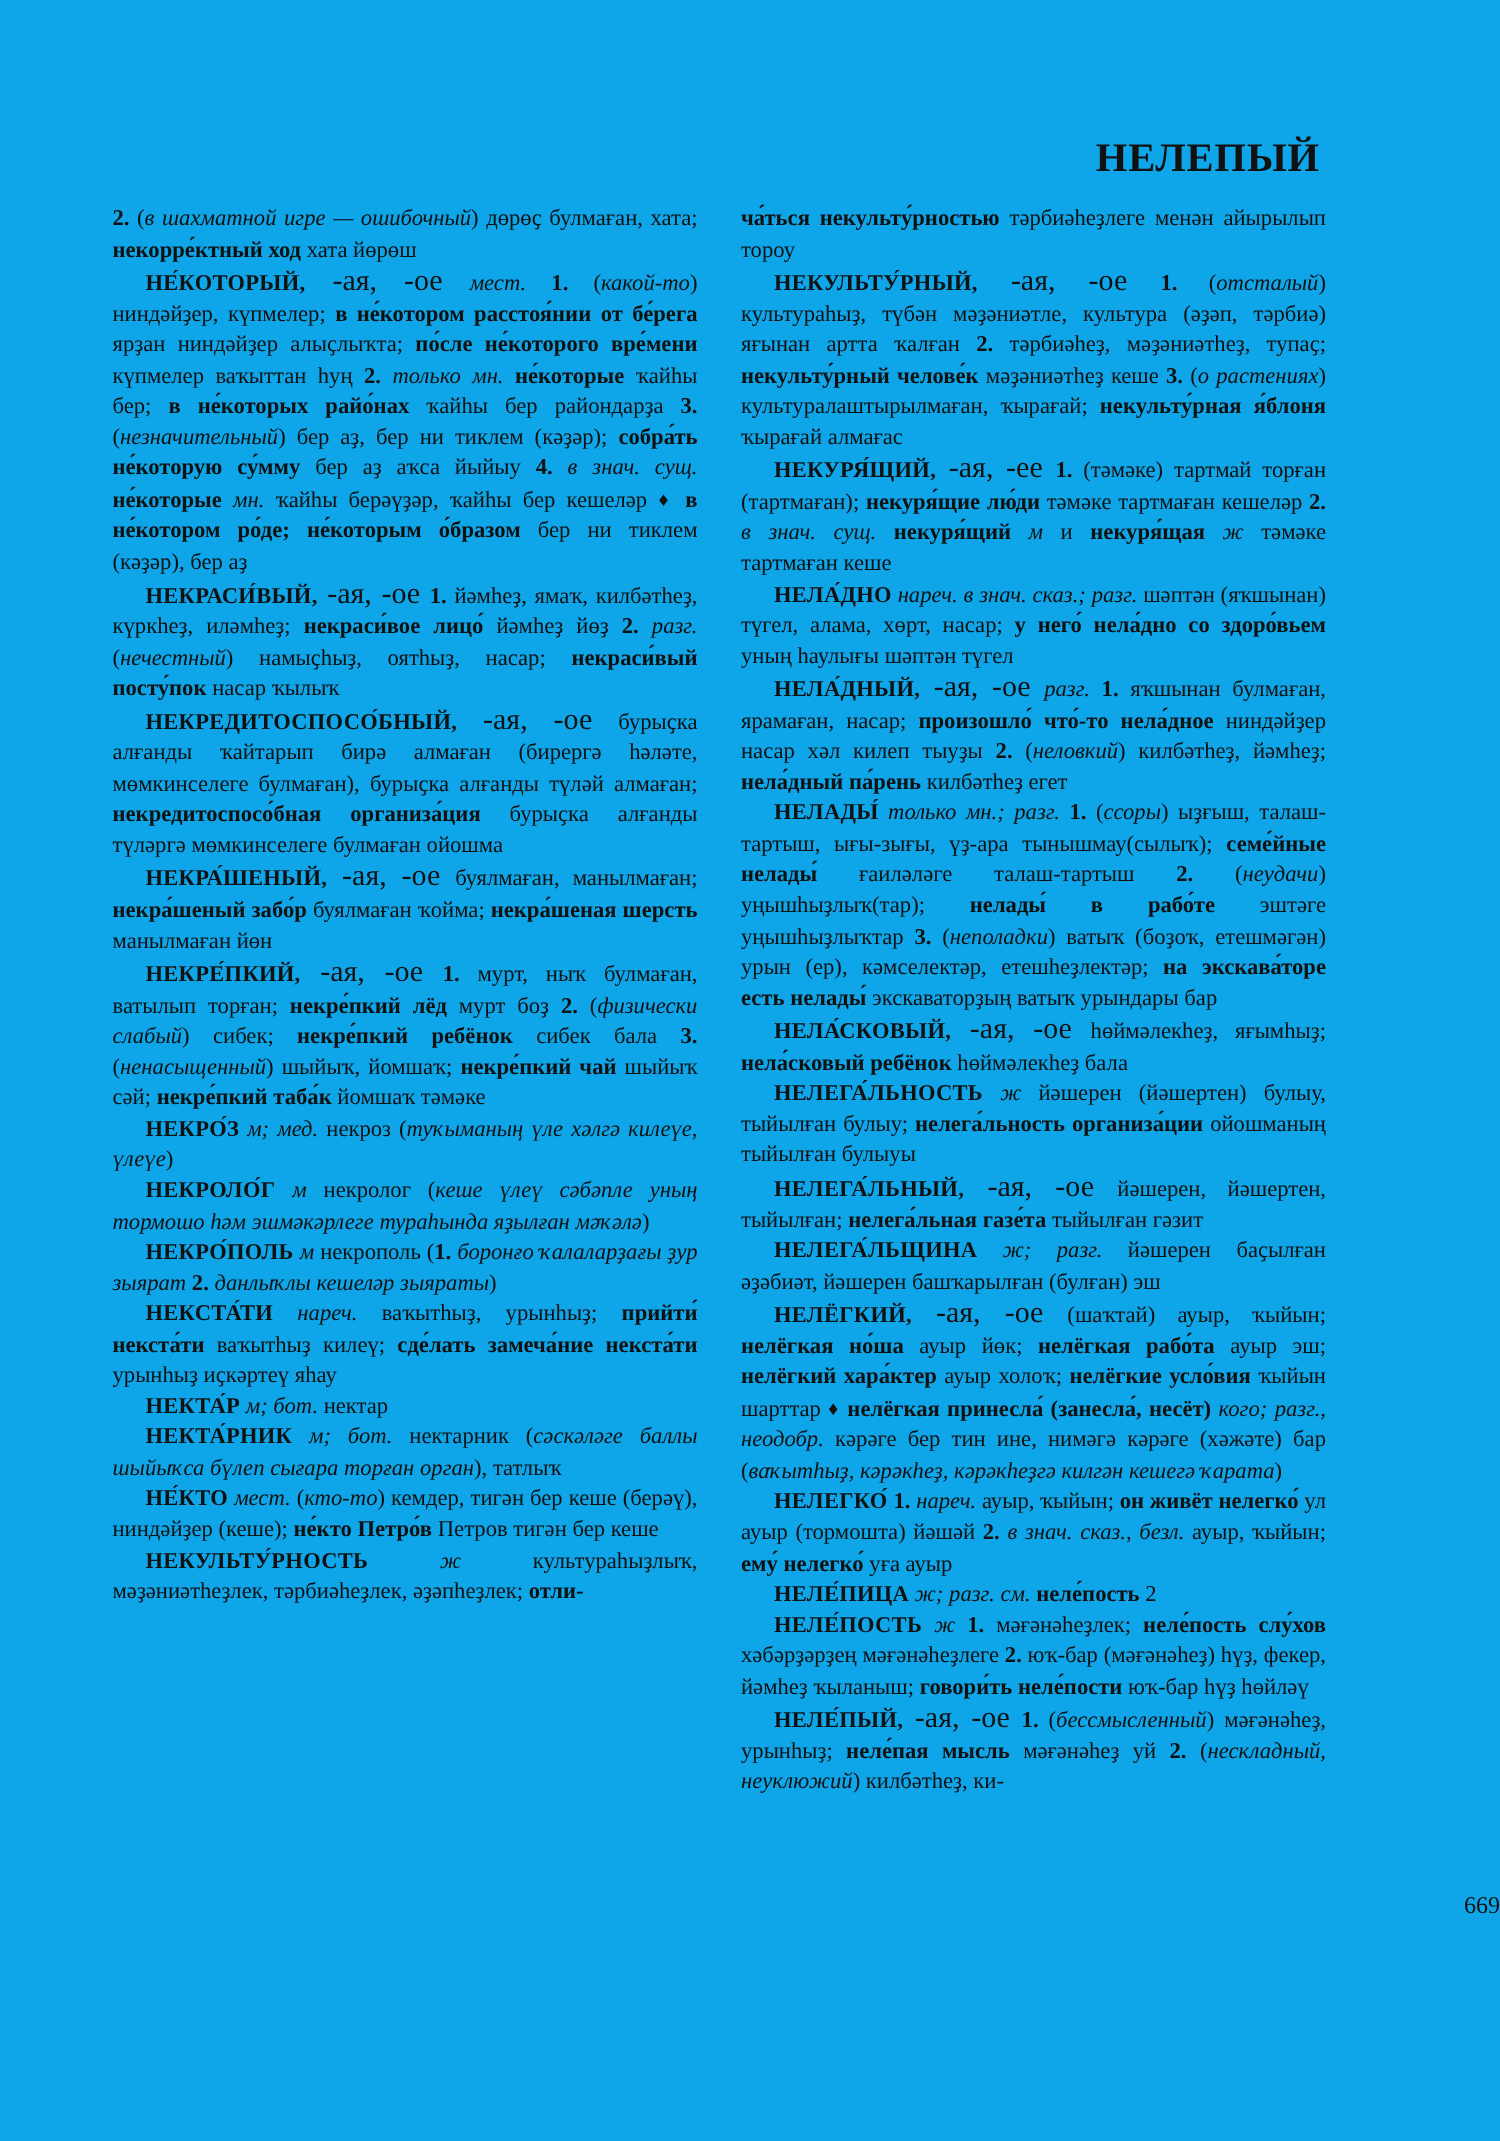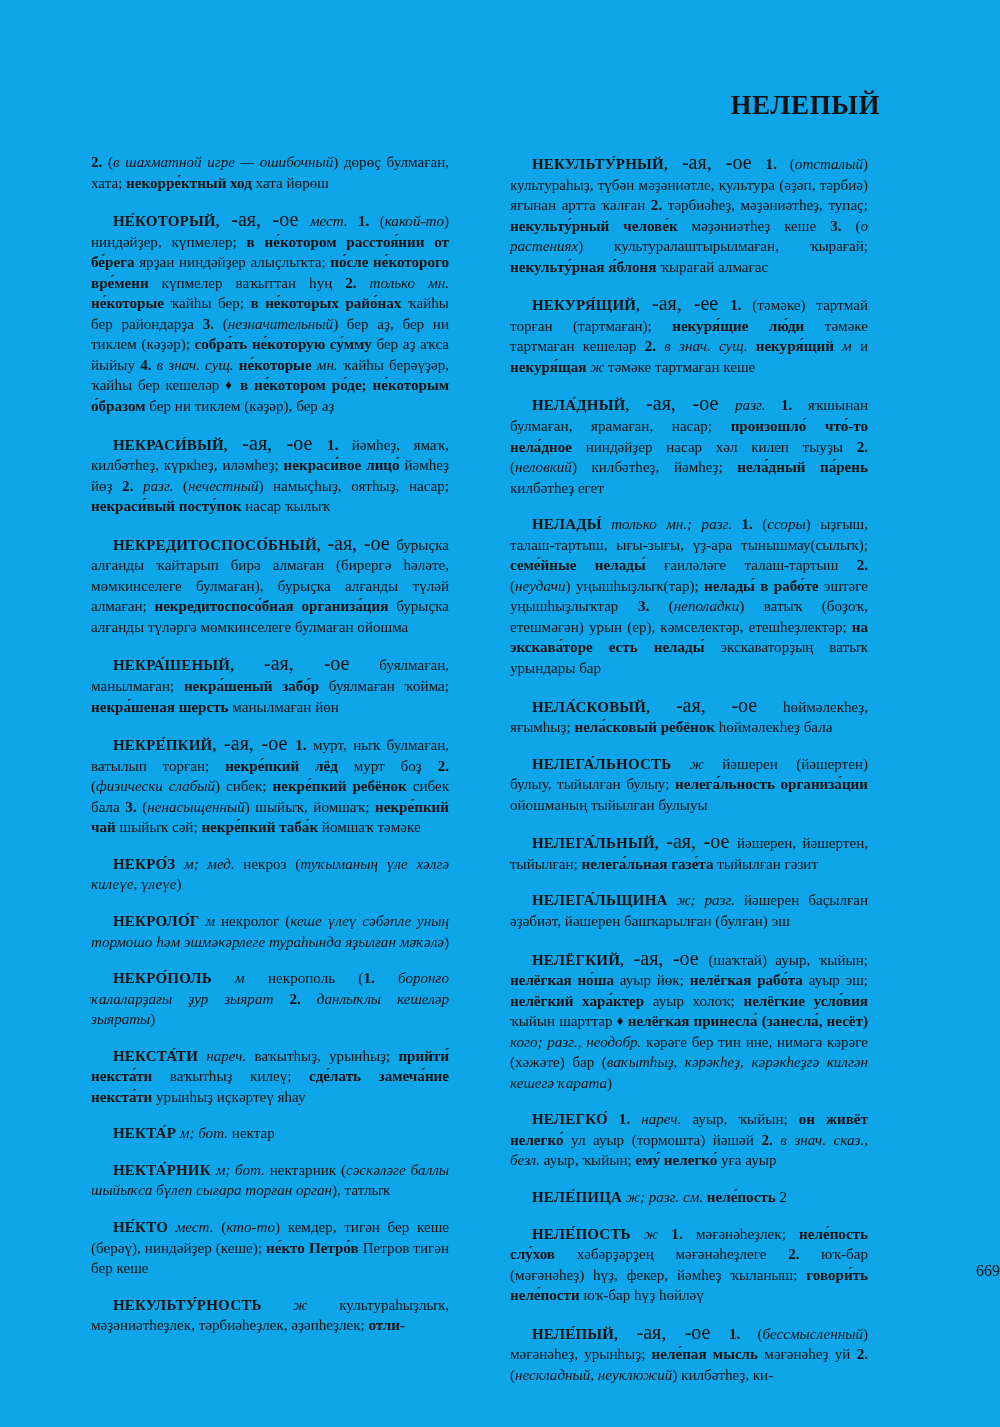--- a/index.html
+++ b/index.html
@@ -50,21 +50,21 @@
   .col {
     width: 390px;
     font-size: 15.1px;
     line-height: 20.55px;
     text-align: justify;
     text-justify: inter-word;
     -webkit-hyphens: none;
     hyphens: none;
   }
   .col p {
-    margin: 16px;
+    margin: 0;
     text-indent: 0;
     text-align: justify;
   }
   
   .col p.entry {
     text-indent: 22px;
   }
   .col p.cont {
     text-indent: 0;
   }
@@ -120,22 +120,24 @@
         <p class="entry"><span class="hw">НЕКРО́З</span><span> </span><span class="i">м; мед.</span><span> некроз (</span><span class="i">туҡыманың үле хәлгә килеүе, үлеүе</span><span>)</span></p>
         <p class="entry"><span class="hw">НЕКРОЛО́Г</span><span> </span><span class="i">м</span><span> некролог (</span><span class="i">кеше үлеү сәбәпле уның тормошо һәм эшмәкәрлеге тураһында яҙылған мәҡәлә</span><span>)</span></p>
         <p class="entry"><span class="hw">НЕКРО́ПОЛЬ</span><span> </span><span class="i">м</span><span> некрополь (</span><span class="num">1.</span><span> </span><span class="i">боронғо ҡалаларҙағы ҙур зыярат</span><span> </span><span class="num">2.</span><span> </span><span class="i">данлыҡлы кешеләр зыяраты</span><span>)</span></p>
         <p class="entry"><span class="hw">НЕКСТА́ТИ</span><span> </span><span class="i">нареч.</span><span> ваҡытһыҙ, урынһыҙ; </span><span class="b">прийти́ некста́ти</span><span> ваҡытһыҙ килеү; </span><span class="b">сде́лать замеча́ние некста́ти</span><span> урынһыҙ иҫкәртеү яһау</span></p>
         <p class="entry"><span class="hw">НЕКТА́Р</span><span> </span><span class="i">м; бот.</span><span> нектар</span></p>
         <p class="entry"><span class="hw">НЕКТА́РНИК</span><span> </span><span class="i">м; бот.</span><span> нектарник (</span><span class="i">сәскәләге баллы шыйыҡса бүлеп сығара торған орган</span><span>), татлыҡ</span></p>
         <p class="entry"><span class="hw">НЕ́КТО</span><span> </span><span class="i">мест.</span><span> (</span><span class="i">кто-то</span><span>) кемдер, тигән бер кеше (берәү), ниндәйҙер (кеше); </span><span class="b">не́кто Петро́в</span><span> Петров тигән бер кеше</span></p>
         <p class="entry"><span class="hw">НЕКУЛЬТУ́РНОСТЬ</span><span> </span><span class="i">ж</span><span> культураһыҙлыҡ, мәҙәниәтһеҙлек, тәрбиәһеҙлек, әҙәпһеҙлек; </span><span class="b">отли-</span></p>
       </div>
     <div class="col" id="col-right">
+        <p class="cont"><span class="b">ча́ться некульту́рностью</span><span> тәрбиәһеҙлеге менән айырылып тороу</span></p>
         <p class="entry"><span class="hw">НЕКУЛЬТУ́РНЫЙ,</span><span class="sm"> -ая, -ое </span><span class="num">1.</span><span> (</span><span class="i">отсталый</span><span>) культураһыҙ, түбән мәҙәниәтле, культура (әҙәп, тәрбиә) яғынан артта ҡалған </span><span class="num">2.</span><span> тәрбиәһеҙ, мәҙәниәтһеҙ, тупаҫ; </span><span class="b">некульту́рный челове́к</span><span> мәҙәниәтһеҙ кеше </span><span class="num">3.</span><span> (</span><span class="i">о растениях</span><span>) культуралаштырылмаған, ҡырағай; </span><span class="b">некульту́рная я́блоня</span><span> ҡырағай алмағас</span></p>
         <p class="entry"><span class="hw">НЕКУРЯ́ЩИЙ,</span><span class="sm"> -ая, -ее </span><span class="num">1.</span><span> (тәмәке) тартмай торған (тартмаған); </span><span class="b">некуря́щие лю́ди</span><span> тәмәке тартмаған кешеләр </span><span class="num">2.</span><span> </span><span class="i">в знач. сущ.</span><span> </span><span class="b">некуря́щий</span><span> </span><span class="i">м</span><span> и </span><span class="b">некуря́щая</span><span> </span><span class="i">ж</span><span> тәмәке тартмаған кеше</span></p>
+        <p class="entry"><span class="hw">НЕЛА́ДНО</span><span> </span><span class="i">нареч. в знач. сказ.; разг.</span><span> шәптән (яҡшынан) түгел, алама, хөрт, насар; </span><span class="b">у него́ нела́дно со здоро́вьем</span><span> уның һаулығы шәптән түгел</span></p>
         <p class="entry"><span class="hw">НЕЛА́ДНЫЙ,</span><span class="sm"> -ая, -ое </span><span class="i">разг.</span><span> </span><span class="num">1.</span><span> яҡшынан булмаған, ярамаған, насар; </span><span class="b">произошло́ что́-то нела́дное</span><span> ниндәйҙер насар хәл килеп тыуҙы </span><span class="num">2.</span><span> (</span><span class="i">неловкий</span><span>) килбәтһеҙ, йәмһеҙ; </span><span class="b">нела́дный па́рень</span><span> килбәтһеҙ егет</span></p>
         <p class="entry"><span class="hw">НЕЛАДЫ́</span><span> </span><span class="i">только мн.; разг.</span><span> </span><span class="num">1.</span><span> (</span><span class="i">ссоры</span><span>) ыҙғыш, талаш-тартыш, ығы-зығы, үҙ-ара тынышмау(сылыҡ); </span><span class="b">семе́йные нелады́</span><span> ғаиләләге талаш-тартыш </span><span class="num">2.</span><span> (</span><span class="i">неудачи</span><span>) уңышһыҙлыҡ(тар); </span><span class="b">нелады́ в рабо́те</span><span> эштәге уңышһыҙлыҡтар </span><span class="num">3.</span><span> (</span><span class="i">неполадки</span><span>) ватыҡ (боҙоҡ, етешмәгән) урын (ер), кәмселектәр, етешһеҙлектәр; </span><span class="b">на экскава́торе есть нелады́</span><span> экскаваторҙың ватыҡ урындары бар</span></p>
         <p class="entry"><span class="hw">НЕЛА́СКОВЫЙ,</span><span class="sm"> -ая, -ое </span><span>һөймәлекһеҙ, яғымһыҙ; </span><span class="b">нела́сковый ребёнок</span><span> һөймәлекһеҙ бала</span></p>
         <p class="entry"><span class="hw">НЕЛЕГА́ЛЬНОСТЬ</span><span> </span><span class="i">ж</span><span> йәшерен (йәшертен) булыу, тыйылған булыу; </span><span class="b">нелега́льность организа́ции</span><span> ойошманың тыйылған булыуы</span></p>
         <p class="entry"><span class="hw">НЕЛЕГА́ЛЬНЫЙ,</span><span class="sm"> -ая, -ое </span><span>йәшерен, йәшертен, тыйылған; </span><span class="b">нелега́льная газе́та</span><span> тыйылған гәзит</span></p>
         <p class="entry"><span class="hw">НЕЛЕГА́ЛЬЩИНА</span><span> </span><span class="i">ж; разг.</span><span> йәшерен баҫылған әҙәбиәт, йәшерен башҡарылған (булған) эш</span></p>
         <p class="entry"><span class="hw">НЕЛЁГКИЙ,</span><span class="sm"> -ая, -ое </span><span>(шаҡтай) ауыр, ҡыйын; </span><span class="b">нелёгкая но́ша</span><span> ауыр йөк; </span><span class="b">нелёгкая рабо́та</span><span> ауыр эш; </span><span class="b">нелёгкий хара́ктер</span><span> ауыр холоҡ; </span><span class="b">нелёгкие усло́вия</span><span> ҡыйын шарттар </span><span class="dia">♦</span><span> </span><span class="b">нелёгкая принесла́ (занесла́, несёт)</span><span> </span><span class="i">кого; разг., неодобр.</span><span> кәрәге бер тин ине, нимәгә кәрәге (хәжәте) бар (</span><span class="i">ваҡытһыҙ, кәрәкһеҙ, кәрәкһеҙгә килгән кешегә ҡарата</span><span>)</span></p>
         <p class="entry"><span class="hw">НЕЛЕГКО́</span><span> </span><span class="num">1.</span><span> </span><span class="i">нареч.</span><span> ауыр, ҡыйын; </span><span class="b">он живёт нелегко́</span><span> ул ауыр (тормошта) йәшәй </span><span class="num">2.</span><span> </span><span class="i">в знач. сказ., безл.</span><span> ауыр, ҡыйын; </span><span class="b">ему́ нелегко́</span><span> уға ауыр</span></p>
         <p class="entry"><span class="hw">НЕЛЕ́ПИЦА</span><span> </span><span class="i">ж; разг. см.</span><span> </span><span class="b">неле́пость</span><span> 2</span></p>
         <p class="entry"><span class="hw">НЕЛЕ́ПОСТЬ</span><span> </span><span class="i">ж</span><span> </span><span class="num">1.</span><span> мәғәнәһеҙлек; </span><span class="b">неле́пость слу́хов</span><span> хәбәрҙәрҙең мәғәнәһеҙлеге </span><span class="num">2.</span><span> юҡ-бар (мәғәнәһеҙ) һүҙ, фекер, йәмһеҙ ҡыланыш; </span><span class="b">говори́ть неле́пости</span><span> юҡ-бар һүҙ һөйләү</span></p>

